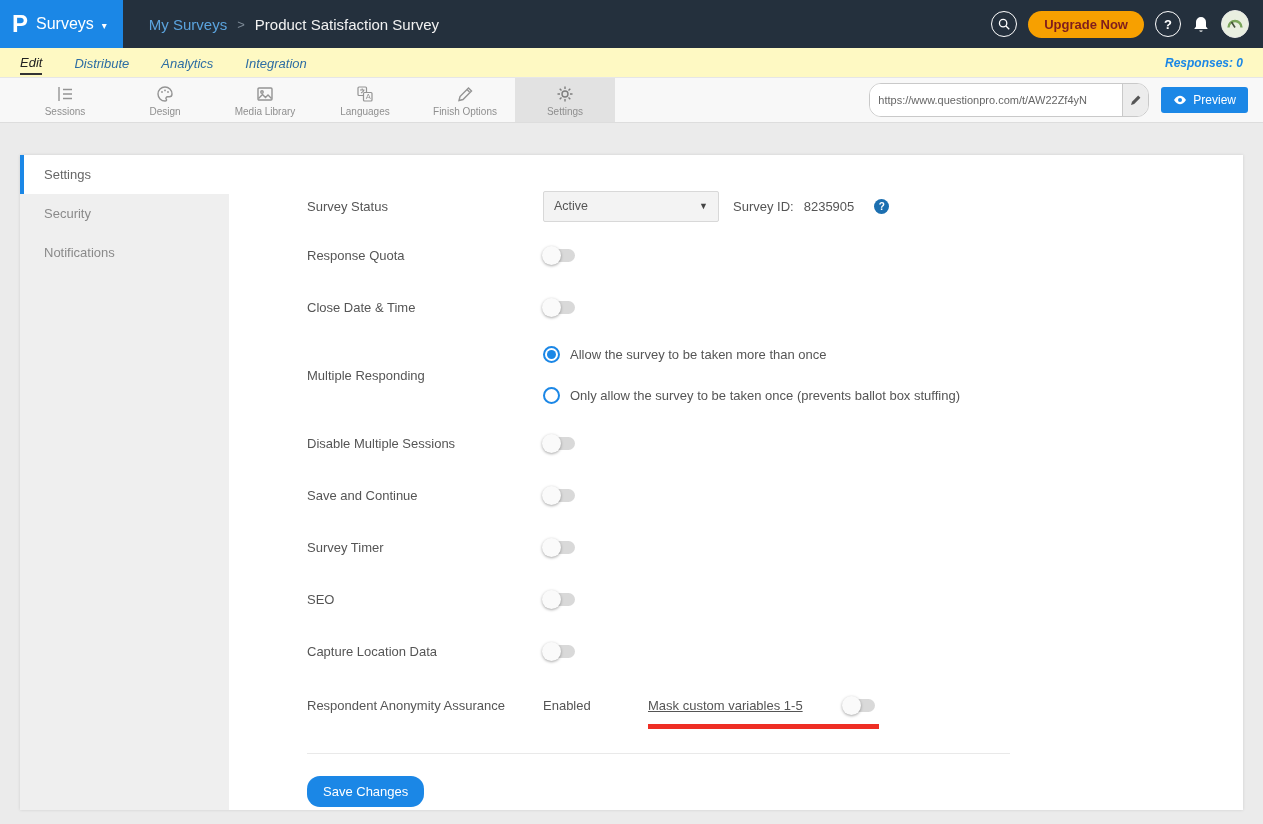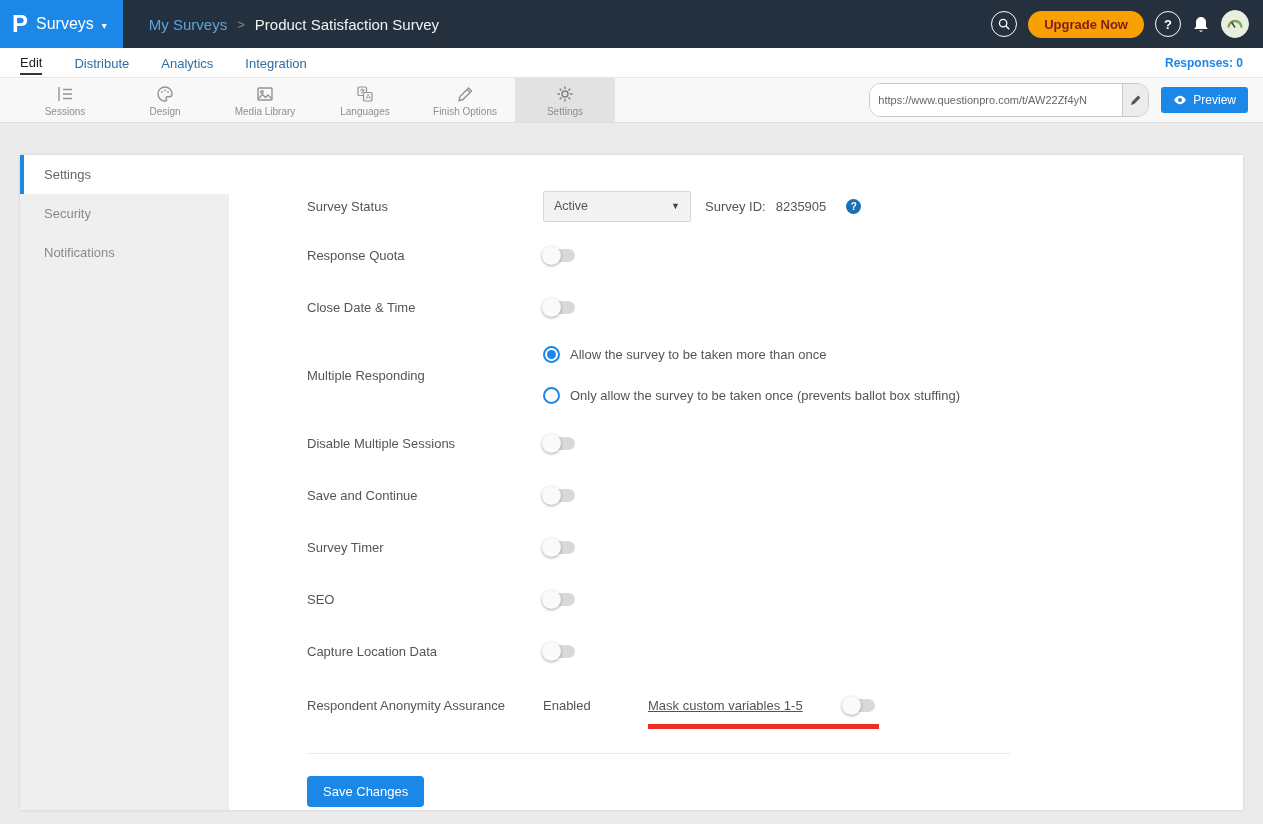--- a/index.html
+++ b/index.html
@@ -17,21 +17,21 @@
   .bc-parent { color:#5ba3dd; font-size:15px; cursor:pointer; text-decoration:none; }
   .bc-sep { color:#7d8a97; font-size:13px; }
   .bc-current { color:#f2f2f2; font-size:15px; }
   .topbar-right { margin-left:auto; display:flex; align-items:center; gap:11px; padding-right:14px; }
   .circle-btn { width:26px; height:26px; border:1.5px solid #fff; border-radius:50%; display:flex; align-items:center; justify-content:center; color:#fff; font-size:13px; font-weight:bold; }
   .upgrade { background:#f7a000; color:#7f1d1d; font-size:13px; font-weight:bold; height:27px; padding:0 16px; border-radius:14px; }
   .bell-btn { display:flex; align-items:center; }
   .avatar { width:28px; height:28px; border-radius:50%; overflow:hidden; border:1px solid #e7e7e7; background:#e9efe0; cursor:pointer; }
 
   
-  .nav-row { height:30px; background:#ffffff; border-bottom:1px solid #e6e6e6; display:flex; align-items:center; padding:0 20px; }
+  .nav-row { height:30px; background:#fef9c3; border-bottom:1px solid #e6e6e6; display:flex; align-items:center; padding:0 20px;font-style:italic; }
   .nav-tab { margin-right:32px; font-size:13px; color:#2d6da3; padding:5px 0 3px; cursor:pointer; }
   .nav-tab.active { color:#222; border-bottom:2px solid #333; }
   .responses { margin-left:auto; color:#1b87e6; font-size:12px; font-weight:bold; }
 
   
   .toolbar { height:45px; background:#f8f8f8; border-bottom:1px solid #ddd; display:flex; align-items:stretch; padding-left:15px; }
   .tool-item { width:100px; display:flex; flex-direction:column; align-items:center; justify-content:center; gap:2px; color:#8f8f8f; font-size:10px; cursor:pointer; }
   .tool-item.active { background:#e2e2e2; }
   .tool-item svg { display:block; }
   .toolbar-right { margin-left:auto; display:flex; align-items:center; gap:12px; padding-right:15px; }
@@ -44,42 +44,42 @@
   .main { padding:32px 20px 0; }
   .card { background:#fff; height:655px; display:flex; box-shadow:0 0 3px rgba(0,0,0,.12); overflow:hidden; }
   .side { width:209px; background:#efefef; flex-shrink:0; }
   .side-item { height:39px; display:flex; align-items:center; padding-left:20px; font-size:13px; color:#8a8a8a; border-left:4px solid transparent; cursor:pointer; }
   .side-item.active { background:#fff; border-left-color:#1b87e6; color:#666; }
 
   .content { flex:1; padding:28px 0 0 78px; }
   .frow { display:flex; align-items:center; min-height:52px; }
   .frow-label { width:236px; font-size:13px; color:#555; flex-shrink:0; }
 
-  .dropdown { width:148px; height:31px; background:#f3f3f3; border:1px solid #d8d8d8; border-radius:2px; display:flex; align-items:center; padding:0 10px; font-size:12.5px; color:#555; cursor:pointer; }
+  .dropdown { width:176px; height:31px; background:#f3f3f3; border:1px solid #d8d8d8; border-radius:2px; display:flex; align-items:center; padding:0 10px; font-size:12.5px; color:#555; cursor:pointer; }
   .dd-caret { margin-left:auto; font-size:9px; color:#444; }
   .sid-label { margin-left:14px; font-size:13px; color:#555; }
   .sid-value { margin-left:10px; font-size:13px; color:#555; }
   .help-dot { margin-left:20px; width:15px; height:15px; border-radius:50%; background:#1c6fb0; color:#fff; font-size:10px; font-weight:bold; display:flex; align-items:center; justify-content:center; cursor:pointer; }
 
   .toggle { width:32px; height:13px; background:#d9d9d9; border-radius:7px; position:relative; cursor:pointer; flex-shrink:0; }
   .toggle .knob { position:absolute; left:-1px; top:-3px; width:19px; height:19px; background:#fafafa; border-radius:50%; box-shadow:0 1px 3px rgba(0,0,0,.35); }
 
   .radio-group { display:flex; flex-direction:column; gap:24px; }
   .radio-line { display:flex; align-items:center; gap:10px; }
   .radio { width:17px; height:17px; border:2px solid #1b87e6; border-radius:50%; position:relative; flex-shrink:0; cursor:pointer; }
   .radio.sel::after { content:""; position:absolute; inset:2px; background:#1b87e6; border-radius:50%; }
   .radio-label { font-size:13px; color:#555; }
 
   .enabled-txt { width:105px; font-size:13px; color:#555; }
   .mask-group { display:flex; align-items:center; gap:40px; position:relative;text-decoration:underline; }
   .mask-group::after { content:""; position:absolute; left:0; right:-4px; bottom:-16px; height:5px; background:#ee2e24; }
   .mask-label { font-size:13px; color:#555; }
 
   .divider { width:703px; border-top:1px solid #e9e9e9; margin-top:20px; }
-  .save-btn { margin-top:22px; background:#1b87e6; color:#fff; font-size:13px; padding:8px 16px; border-radius:4px; }
+  .save-btn { margin-top:22px; background:#1b87e6; color:#fff; font-size:13px; padding:8px 16px; border-radius:13px; }
 </style>
 </head>
 <body>
 
 <div class="app">
 
   <header class="topbar">
     <div class="logo-block">
       <span class="logo-p">P</span>
       <span class="app-label">Surveys</span>

